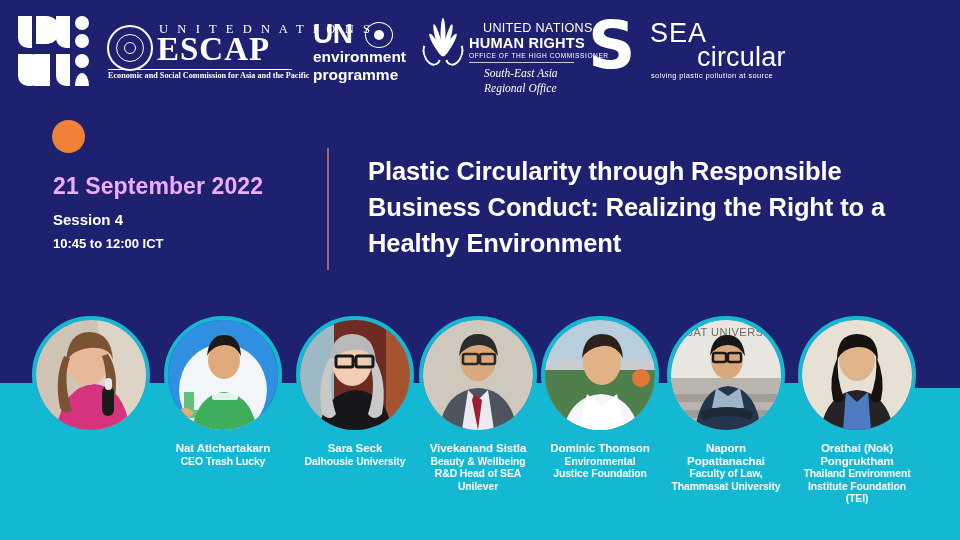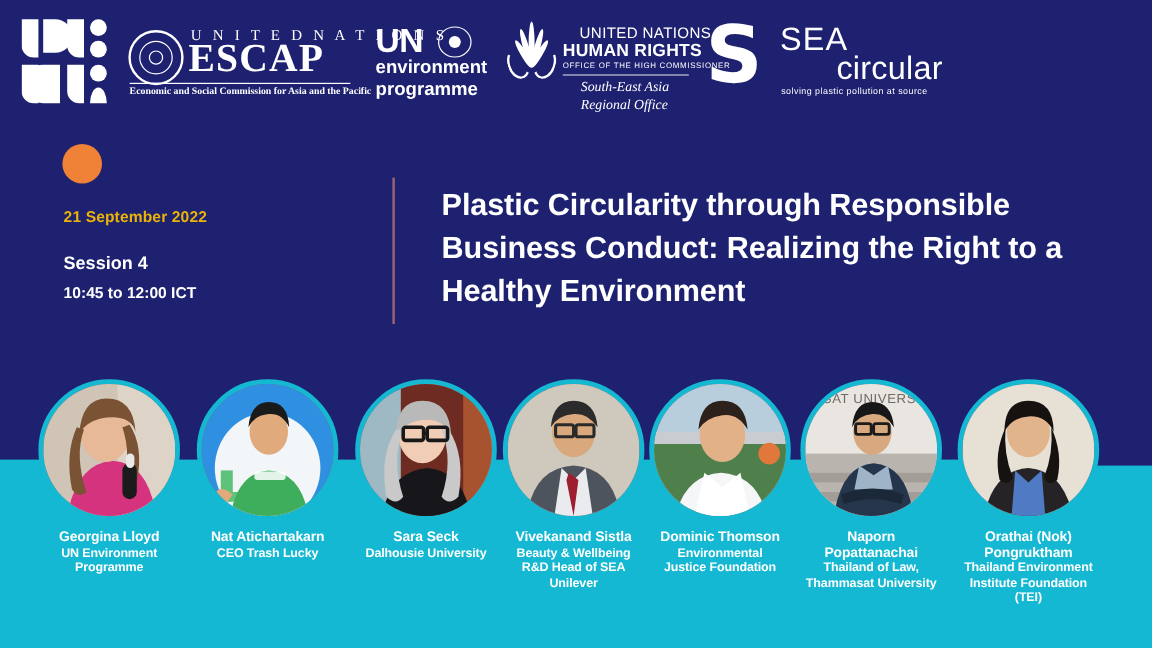--- a/index.html
+++ b/index.html
@@ -65,36 +65,36 @@
   
   .lg-sea{position:absolute;left:588px;top:14px;width:160px;height:74px;color:#fff;}
   .sea-mark{position:absolute;left:0;top:2px;width:56px;height:64px;
      font-size:66px;font-weight:700;line-height:60px;font-family:"DejaVu Sans",sans-serif;}
   .sea-t1{position:absolute;left:62px;top:6px;font-size:27px;font-weight:400;letter-spacing:1px;line-height:1;}
   .sea-t2{position:absolute;left:62px;top:30px;font-size:27px;font-weight:400;letter-spacing:.2px;line-height:1;margin-left:47px;}
   .sea-t3{position:absolute;left:63px;top:57px;font-size:7.4px;letter-spacing:.4px;white-space:nowrap;}
 
   
   .dot{position:absolute;left:52px;top:120px;width:33px;height:33px;border-radius:50%;background:#ef8236;}
-  .date{position:absolute;left:53px;top:173px;font-size:13px;font-weight:700;color:#eab308;white-space:nowrap;letter-spacing:.1px;}
+  .date{position:absolute;left:53px;top:173px;font-size:23px;font-weight:700;color:#f0abfc;white-space:nowrap;letter-spacing:.1px;}
   .sess{position:absolute;left:53px;top:211px;font-size:15px;font-weight:700;color:#fff;white-space:nowrap;}
   .time{position:absolute;left:53px;top:236px;font-size:13px;font-weight:700;color:#fff;white-space:nowrap;}
 
   
   .vrule{position:absolute;left:327px;top:148px;width:2px;height:122px;background:#9b6472;}
 
   
   .title{position:absolute;left:368px;top:153px;width:545px;color:#fff;
      font-size:25.5px;font-weight:700;line-height:36px;letter-spacing:-0.1px;}
 
   
   .speakers{position:absolute;left:0;top:316px;width:960px;height:224px;}
   .spk{position:absolute;top:0;width:124px;}
   .avatar{position:relative;width:118px;height:118px;border-radius:50%;
-     border:4px solid #15b8d2;box-sizing:border-box;overflow:hidden;background:#737373;margin:0 auto;}
+     border:4px solid #15b8d2;box-sizing:border-box;overflow:hidden;background:#0369a1;margin:0 auto;}
   .avatar .ph{position:absolute;inset:0;}
   .caption{margin-top:8px;text-align:center;color:#fff;line-height:12.6px;}
   .nm{display:block;font-size:11.6px;font-weight:700;letter-spacing:-.1px;}
   .af{display:block;font-size:10.4px;font-weight:700;letter-spacing:-.1px;margin-top:1px;}
 </style>
 </head>
 <body>
 
 <div id="stage">
 
@@ -179,25 +179,20 @@
           <rect x="62" y="0" width="48" height="110" fill="#ddd4c7"></rect>
           <path d="M20 110 q8 -44 38 -46 q30 2 36 46 Z" fill="#d6337f"></path>
           <ellipse cx="52" cy="40" rx="21" ry="25" fill="#e8b999"></ellipse>
           <path d="M30 42 q2 -30 23 -30 q22 0 24 28 q-4 -14 -24 -12 q-17 2 -23 14 Z" fill="#7a5334"></path>
           <path d="M72 34 q12 18 6 48 q-6 10 -12 4 q8 -26 0 -50 Z" fill="#7a5334"></path>
           <path d="M28 36 q-10 22 -4 52 q6 8 12 2 q-10 -30 -2 -52 Z" fill="#7a5334"></path>
           <rect x="66" y="66" width="12" height="30" rx="6" fill="#1b1b1b"></rect>
           <rect x="69" y="58" width="7" height="12" rx="3.5" fill="#e9e9e9"></rect>
         </svg>
       </div>
-      <div class="caption">
-        <span class="nm">Georgina Lloyd</span>
-        <span class="af" style="white-space: pre-line;">UN Environment
-Programme</span>
-      </div>
     </div>
 
     <div class="spk" style="left:161px;">
       <div class="avatar">
         <svg class="ph" viewBox="0 0 110 110" preserveAspectRatio="xMidYMid slice" aria-hidden="true">
           <rect width="110" height="110" fill="#2f8fe0"></rect>
           <ellipse cx="55" cy="70" rx="44" ry="46" fill="#f2f6f8"></ellipse>
           <rect x="16" y="72" width="10" height="26" fill="#5ec27a"></rect>
           <rect x="16" y="90" width="22" height="8" fill="#5ec27a"></rect>
           <path d="M24 110 q6 -36 32 -38 q27 2 33 38 Z" fill="#3fae5c"></path>
@@ -298,21 +293,21 @@
             <rect x="42" y="33" width="13" height="9" rx="2"></rect>
             <rect x="57" y="33" width="13" height="9" rx="2"></rect>
             <line x1="55" y1="37" x2="57" y2="37"></line>
           </g>
           <path d="M30 92 q26 -10 52 0 l-2 8 q-24 -8 -48 0 Z" fill="#1b2838"></path>
         </svg>
       </div>
       <div class="caption">
         <span class="nm" style="white-space: pre-line;">Naporn
 Popattanachai</span>
-        <span class="af" style="white-space: pre-line;">Thailand of Law,
+        <span class="af" style="white-space: pre-line;">Faculty of Law,
 Thammasat University</span>
       </div>
     </div>
 
     <div class="spk" style="left:795px;">
       <div class="avatar">
         <svg class="ph" viewBox="0 0 110 110" preserveAspectRatio="xMidYMid slice" aria-hidden="true">
           <rect width="110" height="110" fill="#e7e0d5"></rect>
           <path d="M18 110 q8 -38 37 -40 q29 2 37 40 Z" fill="#262327"></path>
           <path d="M44 72 l11 10 l11 -10 l3 38 h-28 Z" fill="#4f7bc4"></path>

